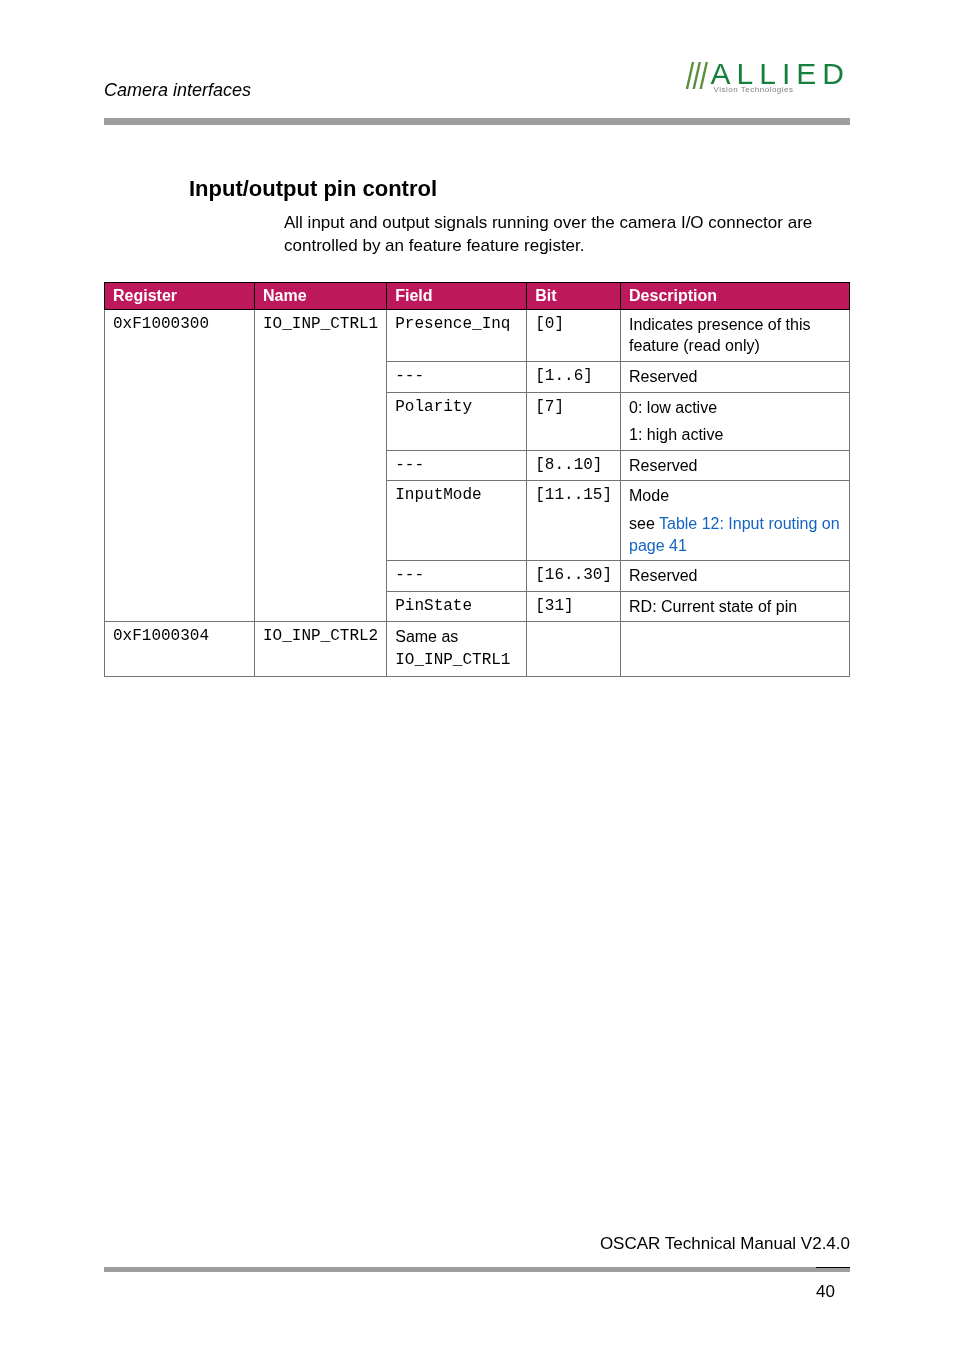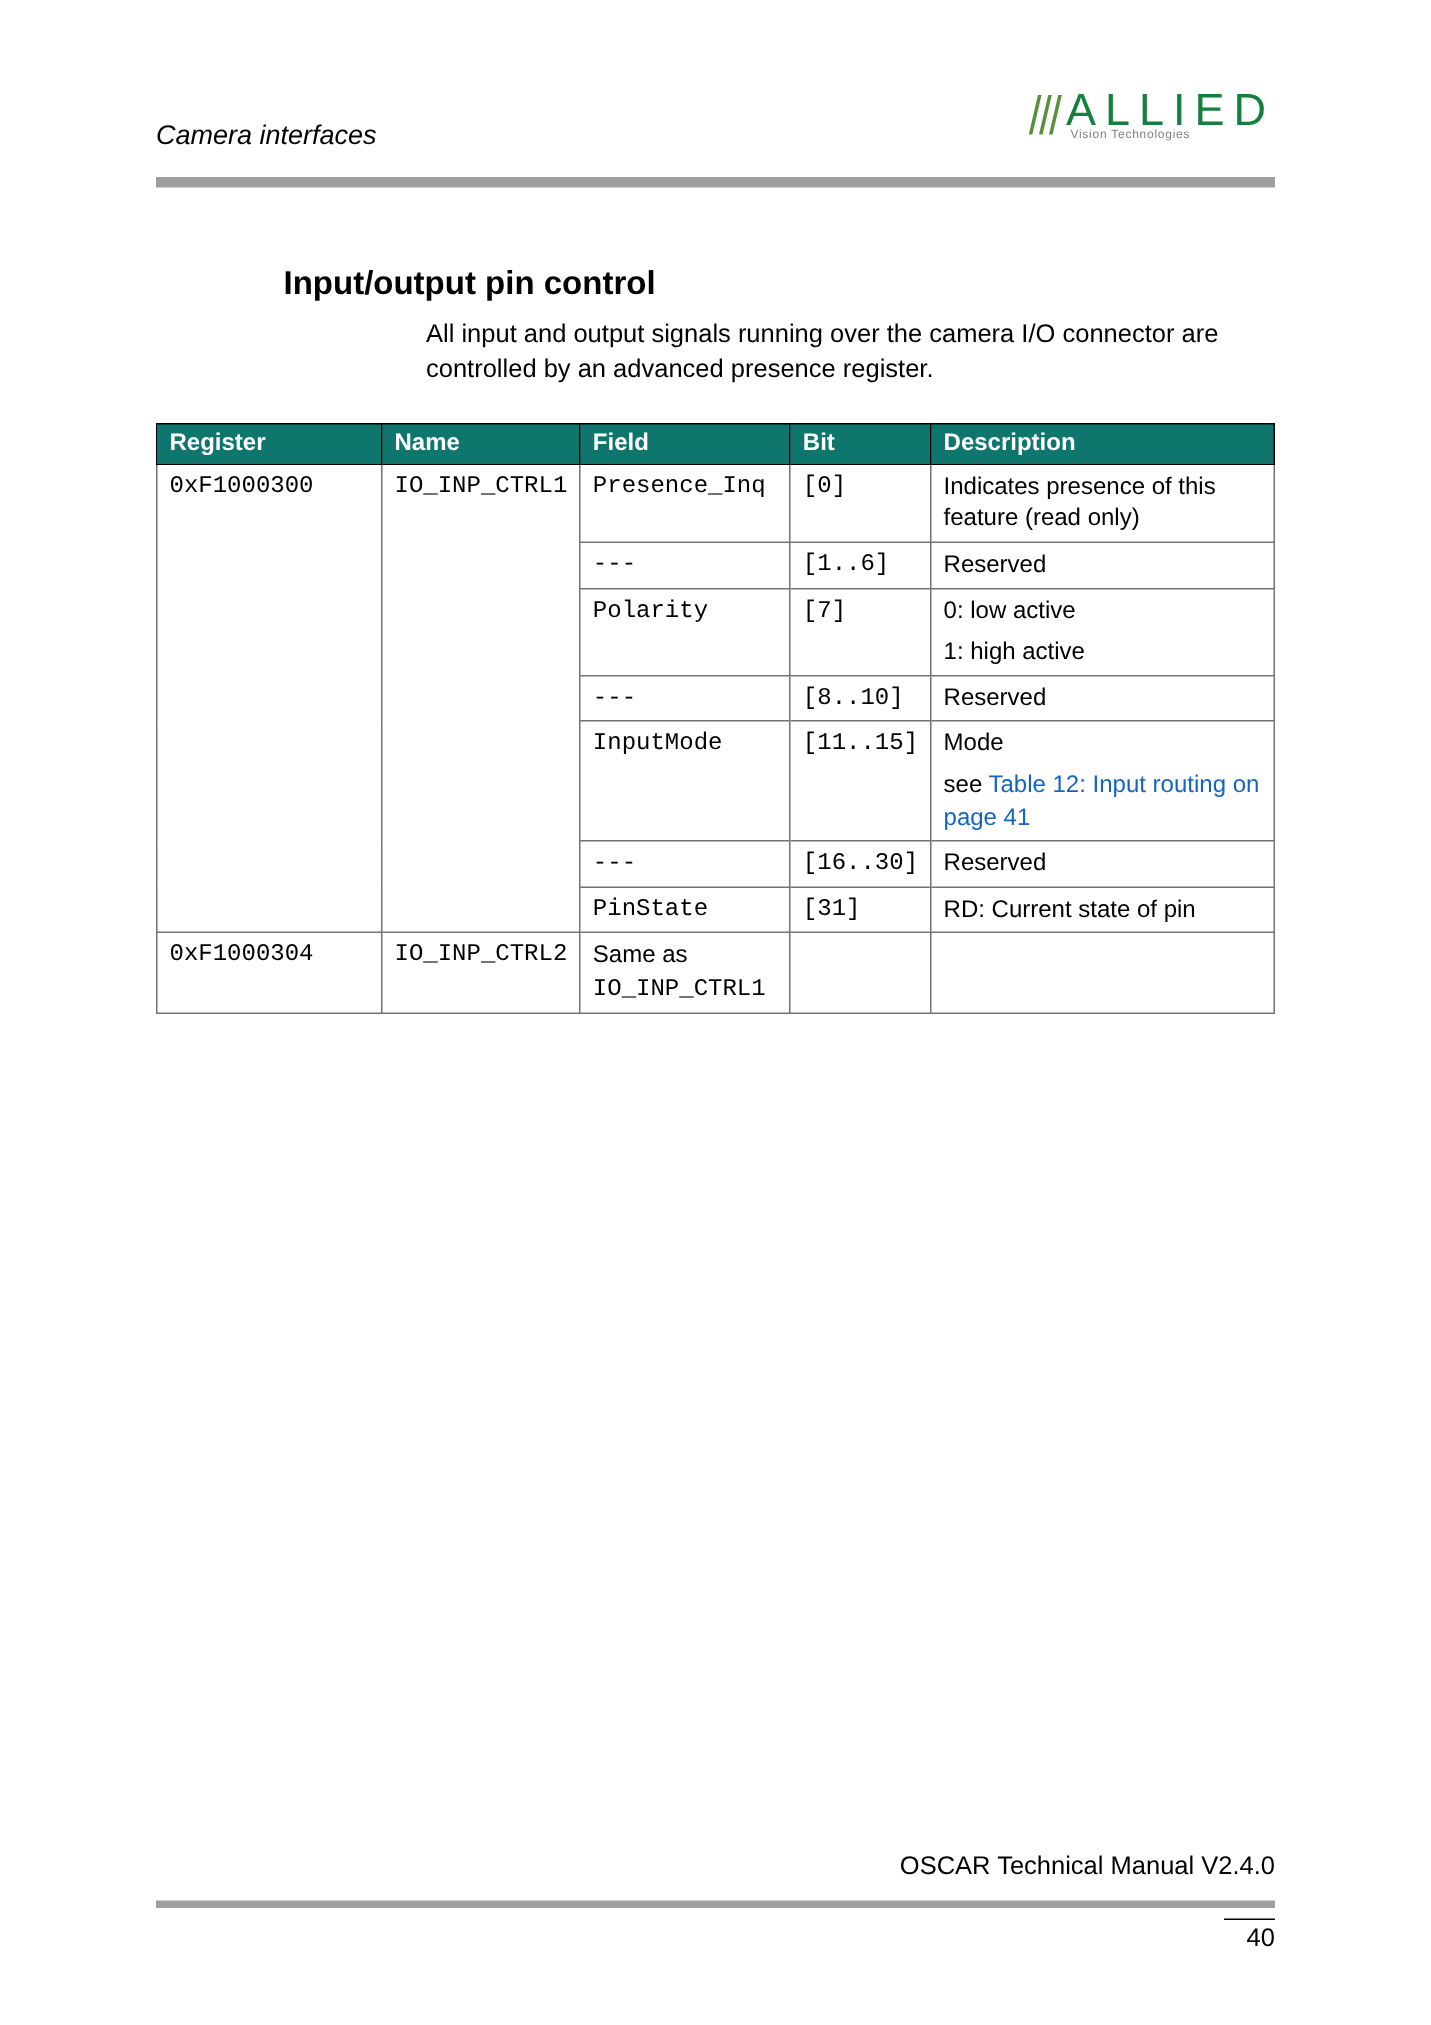--- a/index.html
+++ b/index.html
@@ -94,21 +94,21 @@
     line-height: 1.35;
     max-width: 560px;
     margin-bottom: 24px;
   }
   table.reg {
     border-collapse: collapse;
     width: 100%;
     font-size: 16px;
   }
   table.reg th {
-    background: #0f766e;
+    background: #be185d;
     color: #fff;
     text-align: left;
     font-weight: 700;
     padding: 4px 8px;
     border: 1px solid #000;
   }
   table.reg td {
     border: 1px solid #737373;
     padding: 4px 8px;
     vertical-align: top;
@@ -137,23 +137,23 @@
     right: 104px;
     bottom: 96px;
     font-size: 17px;
   }
   .page-number {
     position: absolute;
     right: 104px;
     bottom: 48px;
     font-size: 17px;
     border-top: 1px solid #000;
-    padding-top: 2px;
+    padding-top: 14px;
     width: 34px;
-    text-align: right;
+    text-align: left;
   }
   .col-reg { width: 150px; }
   .col-name { width: 132px; }
   .col-field { width: 140px; }
   .col-bit { width: 70px; }
 </style>
 </head>
 <body>
 
 <div class="page">
@@ -164,21 +164,21 @@
       <span class="logo-text">
         <div class="logo-brand">ALLIED</div>
         <div class="logo-sub">Vision Technologies</div>
       </span>
     </span>
   </div>
   <div class="header-rule"></div>
 
   <div class="content">
     <div class="section-title">Input/output pin control</div>
-    <div class="intro">All input and output signals running over the camera I/O connector are controlled by an advanced presence register.</div>
+    <div class="intro">All input and output signals running over the camera I/O connector are controlled by an feature feature register.</div>
 
     <table class="reg">
       <colgroup>
         <col class="col-reg">
           <col class="col-name">
           <col class="col-field">
           <col class="col-bit">
           <col>
       </colgroup>
       <thead>

